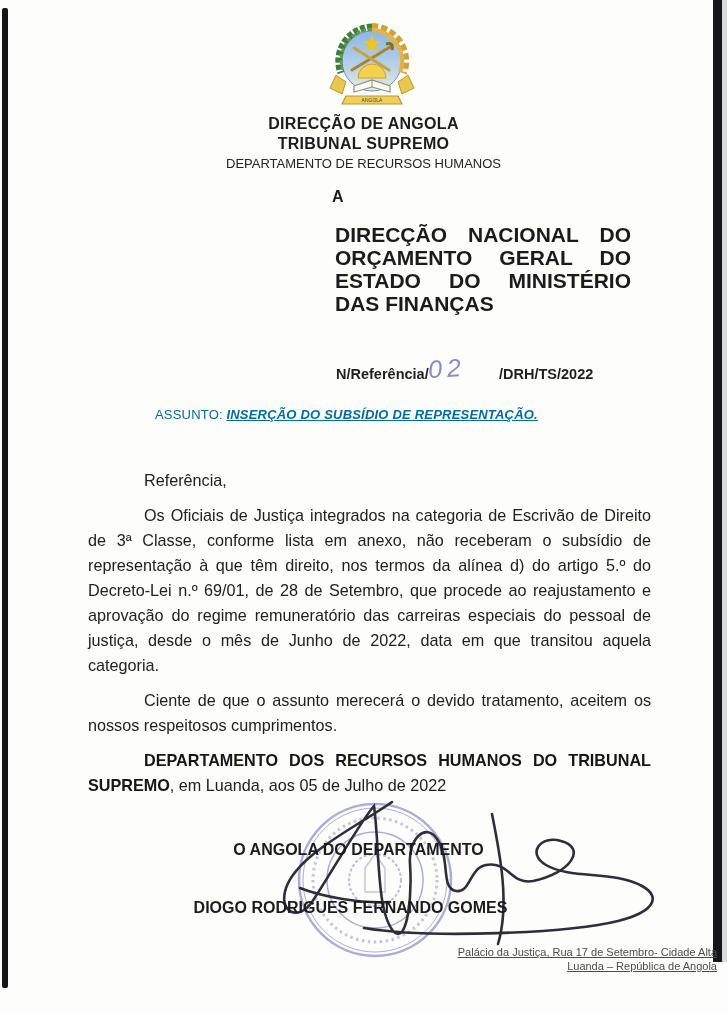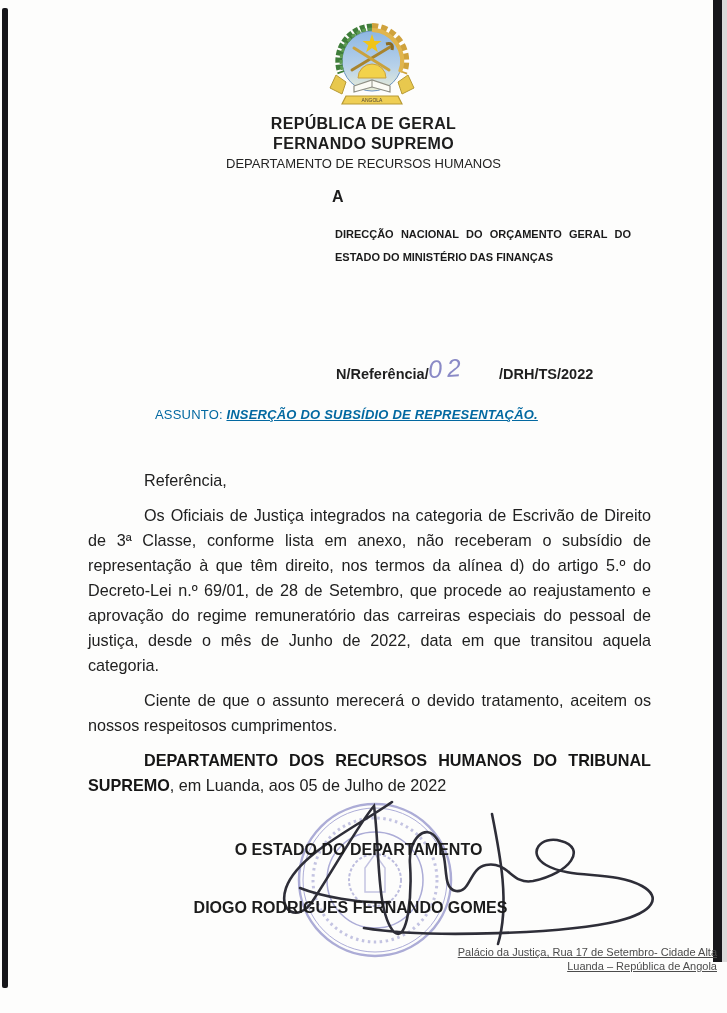--- a/index.html
+++ b/index.html
@@ -16,21 +16,21 @@
 
   .emblem{position:absolute;left:316px;top:20px;width:112px;height:94px;}
 
   .header-block{position:absolute;left:0;right:0;top:114px;text-align:center;line-height:20px;}
   .header-line-1,.header-line-2{font-weight:bold;font-size:16px;letter-spacing:.3px;color:#1d1d1d;}
   .header-line-3{font-size:13px;color:#242424;}
 
   .salutation-a{position:absolute;left:332px;top:188px;font-weight:bold;font-size:16px;color:#1d1d1d;}
 
   .addressee{position:absolute;left:335px;top:223px;width:296px;}
-  .addressee-name{font-weight:bold;font-size:11px;line-height:23px;text-align:justify;color:#1b1b1b;}
+  .addressee-name{font-weight:bold;font-size:21px;line-height:23px;text-align:justify;color:#1b1b1b;}
   .addressee-city{margin-top:17px;text-align:center;font-weight:bold;font-size:16px;
     letter-spacing:2.5px;text-decoration:underline;color:#1b1b1b;}
 
   .reference{position:absolute;left:336px;top:358px;width:300px;height:34px;font-size:14.5px;font-weight:bold;color:#1f1f1f;}
   .ref-label{position:absolute;left:0;top:8px;}
   .ref-number{position:absolute;left:92px;top:-4px;font-size:25px;font-weight:normal;
     font-style:italic;letter-spacing:5px;color:#8a8ac6;transform:rotate(-4deg);}
   .ref-suffix{position:absolute;left:163px;top:8px;}
 
   .subject{position:absolute;left:155px;top:407px;font-size:13px;color:#0369a1;white-space:nowrap;}
@@ -92,22 +92,22 @@
     <path d="M56 60 L56 67" stroke="#8f8f84" stroke-width="1"></path>
 
     <path d="M20 55 L30 62 L26 74 L14 68 Z" fill="#e8c84e" stroke="#b79a35" stroke-width="1"></path>
     <path d="M92 55 L82 62 L86 74 L98 68 Z" fill="#e8c84e" stroke="#b79a35" stroke-width="1"></path>
 
     <path d="M30 76 L82 76 L86 84 L26 84 Z" fill="#efcf55" stroke="#b79a35" stroke-width="1.2"></path>
     <text x="56" y="82" text-anchor="middle" font-size="5" fill="#4c4434">ANGOLA</text>
   </svg>
 
   <div class="header-block">
-    <div class="header-line-1">REPÚBLICA DE GERAL</div>
-    <div class="header-line-2">FERNANDO SUPREMO</div>
+    <div class="header-line-1">DIRECÇÃO DE ANGOLA</div>
+    <div class="header-line-2">TRIBUNAL SUPREMO</div>
     <div class="header-line-3">DEPARTAMENTO DE RECURSOS HUMANOS</div>
   </div>
 
   <div class="salutation-a">A</div>
   <div class="addressee">
     <div class="addressee-name">DIRECÇÃO NACIONAL DO ORÇAMENTO GERAL DO ESTADO DO MINISTÉRIO DAS FINANÇAS</div>
   </div>
 
   <div class="reference">
     <span class="ref-label">N/Referência/</span>
@@ -138,21 +138,21 @@
   </svg>
 
   <svg class="signature-svg" viewBox="0 0 430 158">
     <g fill="none" stroke="#2e2e38" stroke-width="2.6" stroke-linecap="round">
       <path d="M152,10 C118,34 58,62 46,96 C38,120 58,130 72,110 C92,80 120,30 134,14 C140,58 136,120 154,140 C168,152 172,102 170,72 C168,47 186,30 197,47 C211,67 200,96 216,99 C231,101 229,76 246,73 C269,69 271,93 293,89 C331,81 347,56 321,49 C301,43 286,61 306,73 C332,88 372,78 402,94 C422,105 414,120 378,129 C330,141 190,147 124,136"></path>
       <path d="M252,22 C260,62 270,112 258,152"></path>
       <path d="M60,96 C80,104 120,112 150,110"></path>
     </g>
   </svg>
 
-  <div class="sig-title">O ESTADO DO DEPARTAMENTO</div>
+  <div class="sig-title">O ANGOLA DO DEPARTAMENTO</div>
   <div class="sig-name">DIOGO RODRIGUES FERNANDO GOMES</div>
 
   <div class="footer">
     <div>Palácio da Justiça, Rua 17 de Setembro- Cidade Alta</div>
     <div>Luanda – República de Angola</div>
   </div>
 
 </div>
 
 </body></html>

